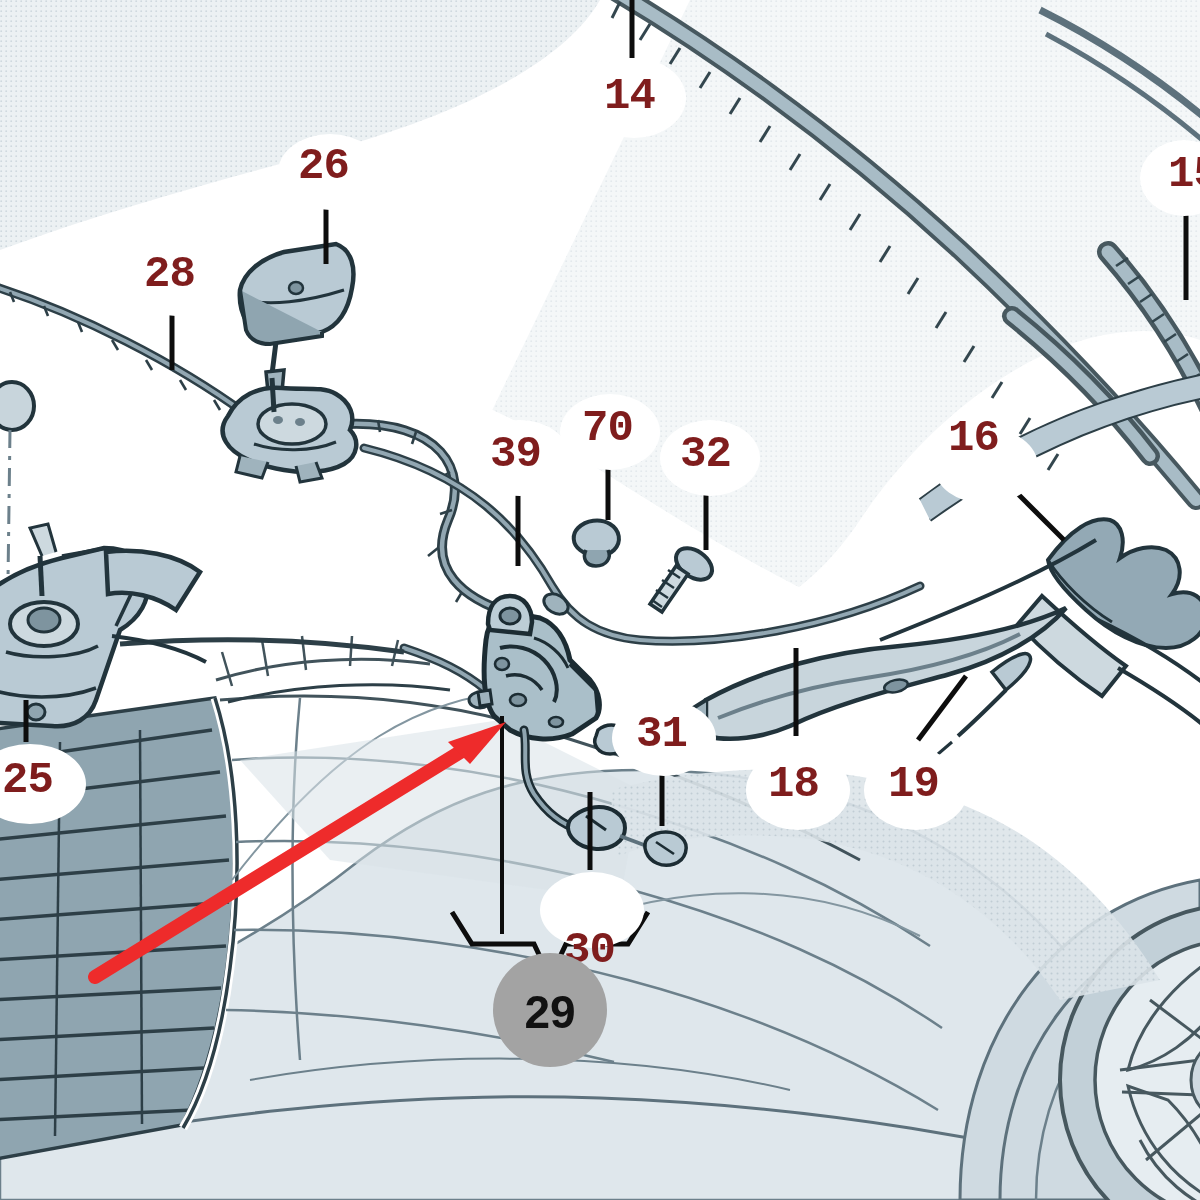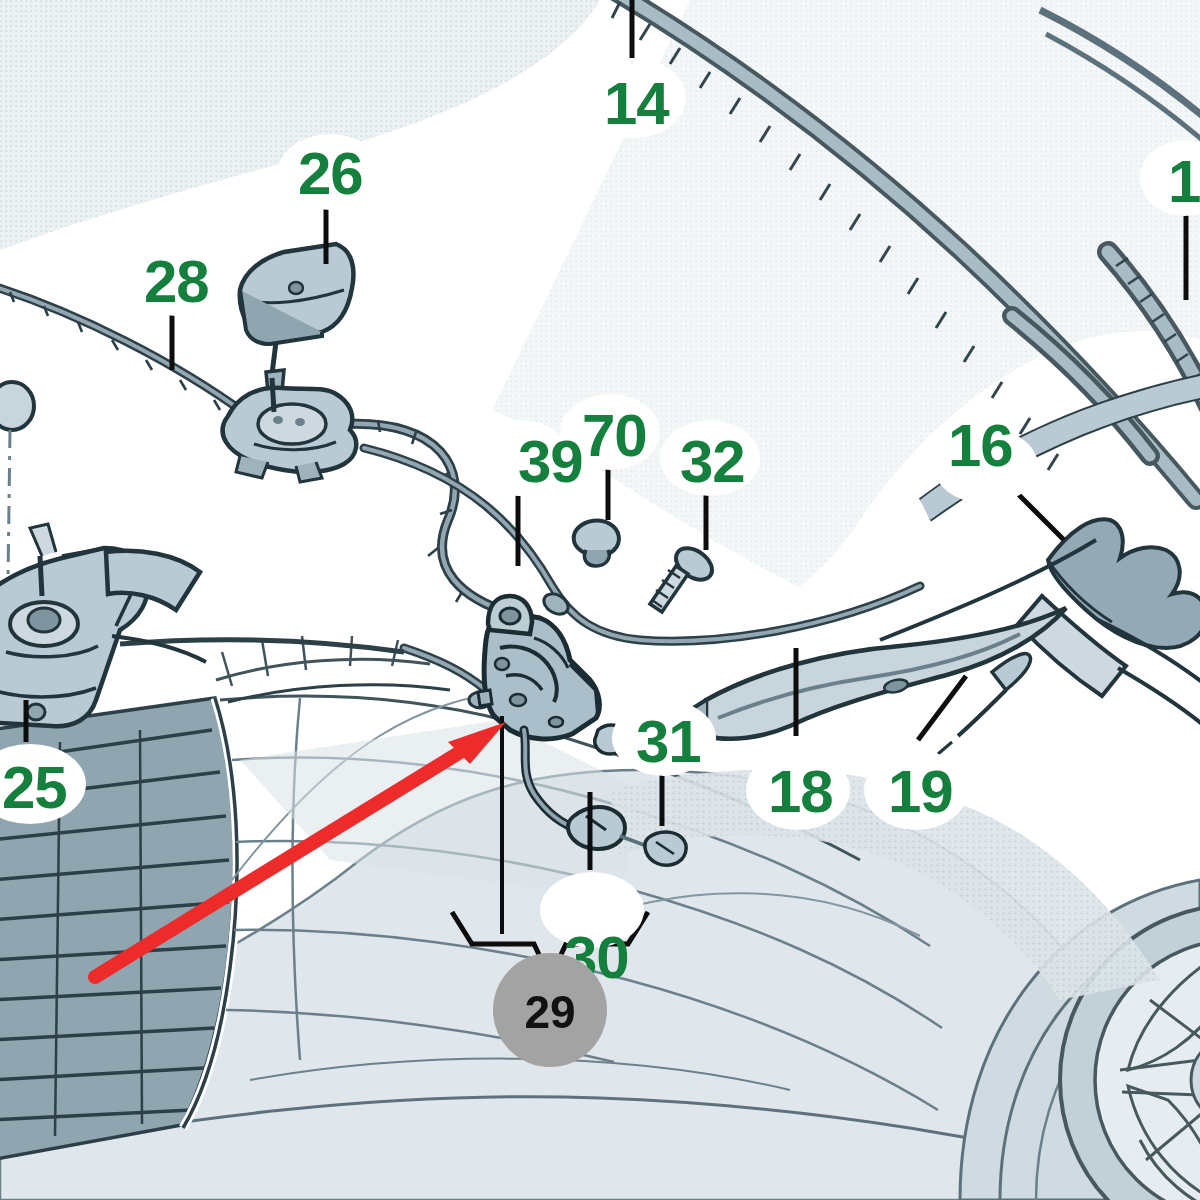--- a/index.html
+++ b/index.html
@@ -2,24 +2,24 @@
 <html><head>
 <meta charset="utf-8">
 <title>Parts Diagram</title>
 <style>
   html,body{margin:0;padding:0;background:#ffffff;}
   body{font-family:"Liberation Sans", sans-serif;}
   #stage{position:relative;width:1200px;height:1200px;overflow:hidden;background:#ffffff;}
   #stage svg{position:absolute;left:0;top:0;}
   .callout-num{
     position:absolute;
-    font-family:Liberation Sans, sans-serif;
+    font-family:Liberation Mono, monospace;
     font-weight:bold;
-    font-size:60px;
-    color:#15803d;
+    font-size:44px;
+    color:#7f1d1d;
     letter-spacing:-1px;
     line-height:1;
     white-space:nowrap;
     user-select:none;
   }
   .hl-badge{
     position:absolute;
     border-radius:50%;
     background:#a3a3a3;
     display:flex;
@@ -400,20 +400,20 @@
   <div class="callout-num" style="left:1168px;top:152px;">15</div>
   <div class="callout-num" style="left:948px;top:416px;">16</div>
   <div class="callout-num" style="left:768px;top:762px;">18</div>
   <div class="callout-num" style="left:888px;top:762px;">19</div>
   <div class="callout-num" style="left:564px;top:928px;">30</div>
   <div class="callout-num" style="left:636px;top:712px;text-align:right;">31</div>
   <div class="callout-num" style="left:680px;top:432px;">32</div>
   <div class="callout-num" style="left:144px;top:252px;">28</div>
   <div class="callout-num" style="left:298px;top:144px;">26</div>
   <div class="callout-num" style="left:2px;top:758px;">25</div>
-  <div class="callout-num" style="left:490px;top:432px;margin-left:28px;">39</div>
+  <div class="callout-num" style="left:490px;top:432px;">39</div>
   <div class="callout-num" style="left:582px;top:406px;">70</div>
 
   <div class="hl-badge" style="left:493px;top:953px;width:114px;height:114px;">
     <span>29</span>
   </div>
 
 </div>
 
 </body></html>

